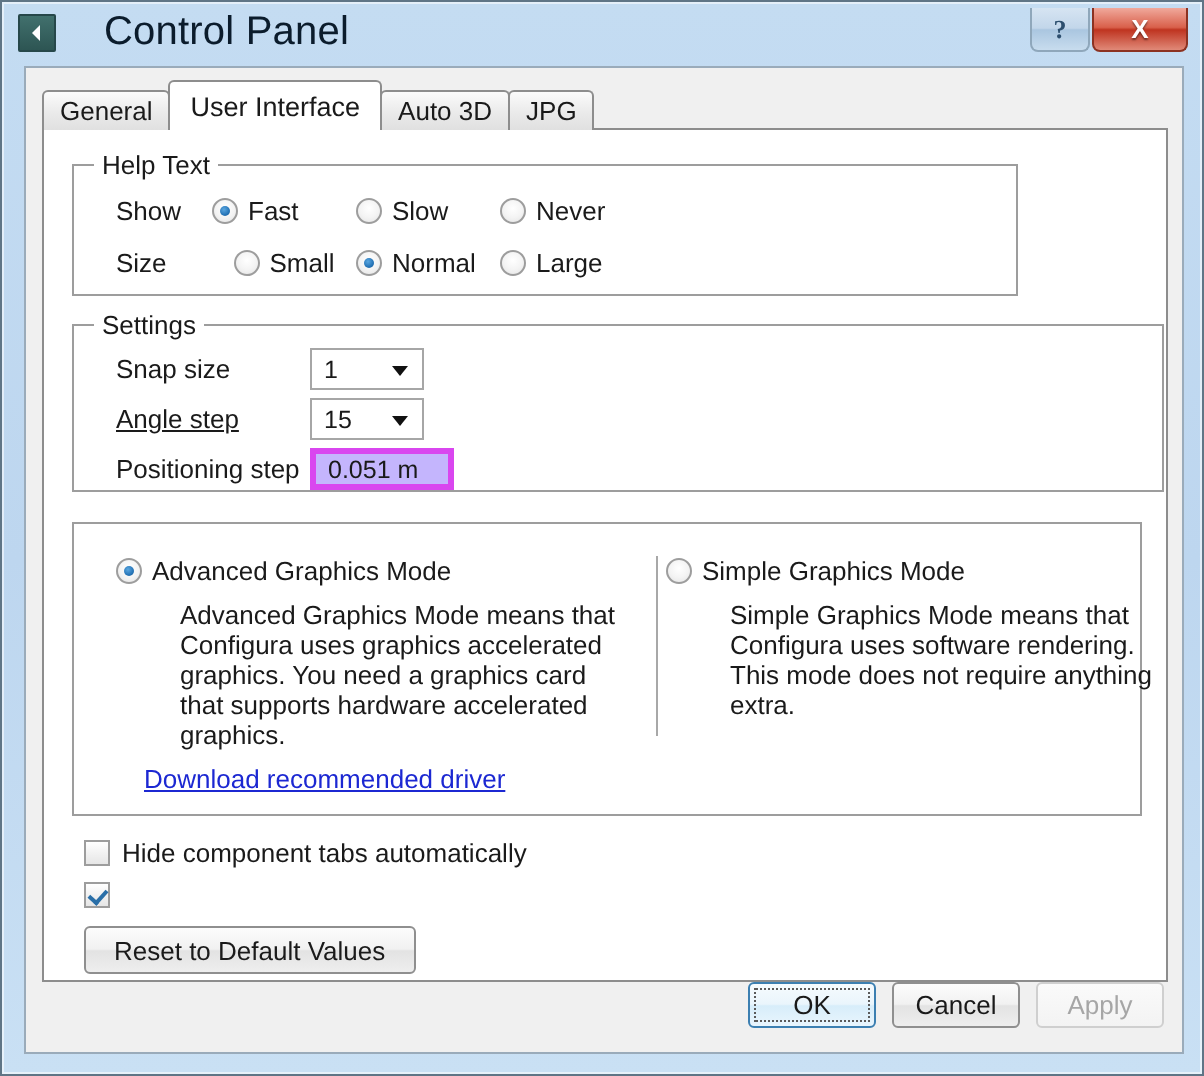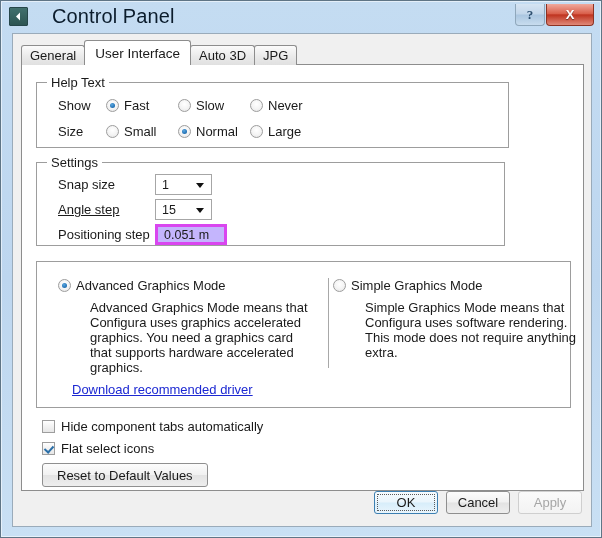--- a/index.html
+++ b/index.html
@@ -163,21 +163,21 @@
     top: -8px;
     left: 10px;
     background: #ffffff;
     padding: 0 4px;
     font-size: 13px;
     color: #1a1a1a;
     white-space: nowrap;
   }
 
   #group-help { left: 14px; top: 17px; width: 473px; height: 66px; }
-  #group-settings { left: 14px; top: 97px; width: 469px; height: 84px; }
+  #group-settings { left: 14px; top: 97px; width: 546px; height: 84px; }
   #group-graphics { left: 14px; top: 196px; width: 535px; height: 147px; }
 
   
   .row {
     position: absolute;
     display: flex;
     align-items: center;
   }
   .lbl {
     font-size: 13px;
@@ -421,21 +421,21 @@
             <span class="radio-label">Slow</span>
           </span>
           <span class="radio-item">
             <span class="radio"></span>
             <span class="radio-label">Never</span>
           </span>
         </div>
 
         <div class="row" style="left:21px; top:41px;">
           <span class="lbl" style="width:48px;">Size</span>
-          <span class="radio-item" style="width:72px;">
+          <span class="radio-item" style="width:72px;justify-content:center;">
             <span class="radio"></span>
             <span class="radio-label">Small</span>
           </span>
           <span class="radio-item" style="width:72px;">
             <span class="radio checked"></span>
             <span class="radio-label">Normal</span>
           </span>
           <span class="radio-item">
             <span class="radio"></span>
             <span class="radio-label">Large</span>
@@ -489,21 +489,20 @@
         <a class="gfx-link">Download recommended driver</a>
       </div>
 
       <div class="checkline" style="left:20px; top:354px;">
         <span class="checkbox"></span>
         <span class="check-label">Hide component tabs automatically</span>
       </div>
 
       <div class="checkline" style="left:20px; top:376px;">
         <span class="checkbox checked"></span>
-        <span class="check-label">Flat select icons</span>
       </div>
 
       <button class="btn" id="reset-button" style="left:20px; top:398px;">Reset to Default Values</button>
     </div>
 
     <div class="footer-buttons">
       <button class="btn default">OK</button>
       <button class="btn" id="cancel-button">Cancel</button>
       <button class="btn disabled">Apply</button>
     </div>

